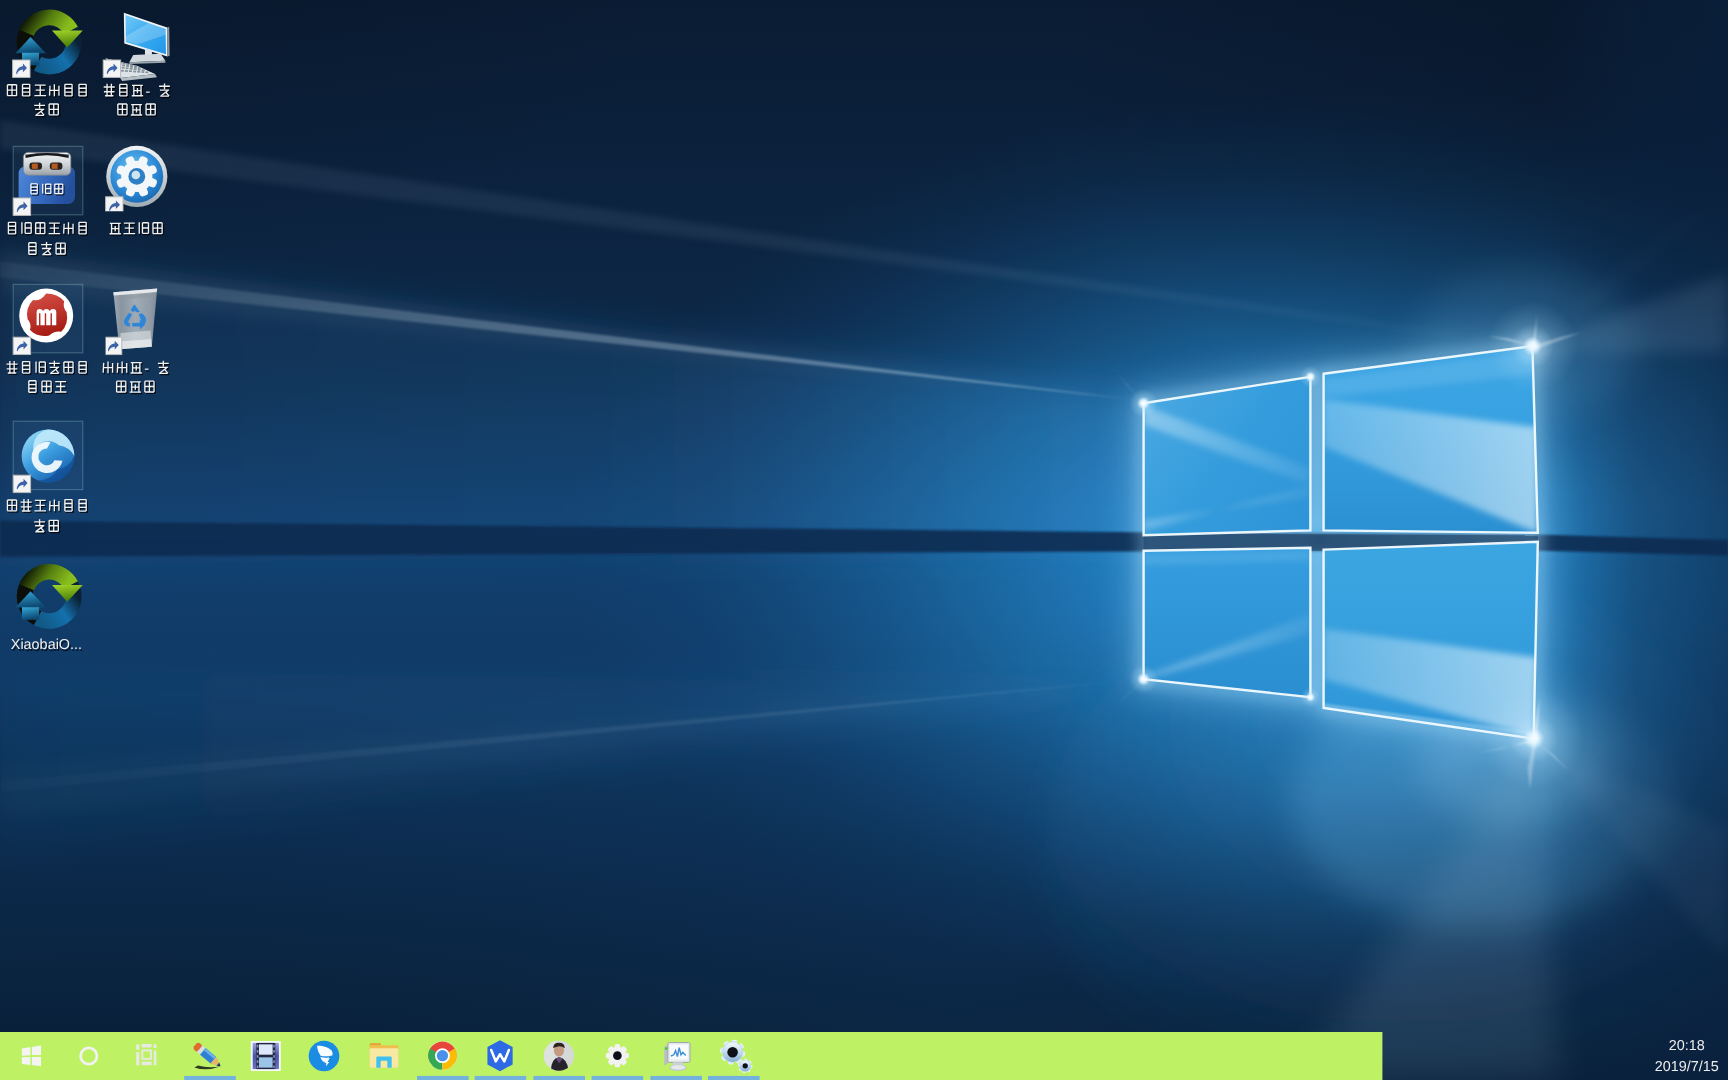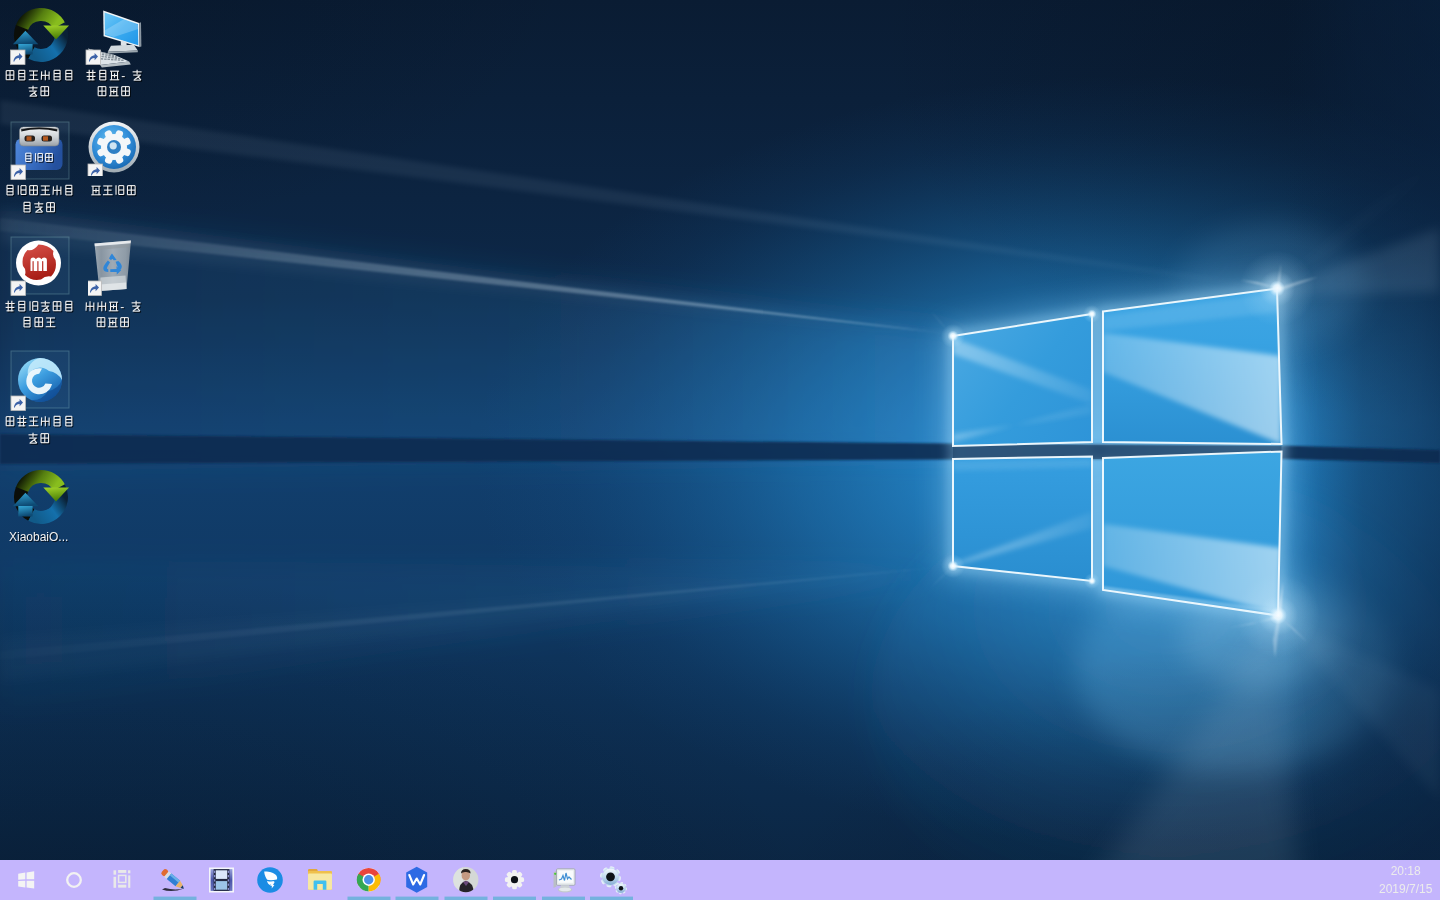--- a/index.html
+++ b/index.html
@@ -1091,21 +1091,21 @@
       <line x1="14.96" y1="12.69" x2="22.59" y2="12.69" stroke="#f2f2f2" stroke-opacity="1.0" stroke-width="1.12"></line>
       <line x1="14.96" y1="3.64" x2="14.96" y2="12.69" stroke="#f2f2f2" stroke-opacity="1.0" stroke-width="1.12"></line>
       <line x1="22.59" y1="3.64" x2="22.59" y2="12.69" stroke="#f2f2f2" stroke-opacity="1.0" stroke-width="1.12"></line>
       <line x1="14.96" y1="8.11" x2="22.59" y2="8.11" stroke="#f2f2f2" stroke-opacity="1.0" stroke-width="1.12"></line>
       <line x1="18.78" y1="3.64" x2="18.78" y2="12.69" stroke="#f2f2f2" stroke-opacity="1.0" stroke-width="1.12"></line>
     </svg>
     <svg style="position:absolute;left:6.7px;top:528.0px" width="71" height="19">
       <text x="3.0" y="14.3" font-family="Liberation Sans,sans-serif" font-size="12.0" fill="#000000" fill-opacity="0.7">XiaobaiO...</text>
       <text x="2.0" y="13.2" font-family="Liberation Sans,sans-serif" font-size="12.0" fill="#f2f2f2" fill-opacity="1.0">XiaobaiO...</text>
     </svg>
-<div style="position:absolute;left:0;top:860px;width:1440px;height:40px;background:#c4b5fd">
+<div style="position:absolute;left:0;top:860px;width:1152px;height:40px;background:#bef264">
       <svg width="1440" height="40" style="position:absolute;left:0;top:0">
         <defs>
           <linearGradient id="tbgear" x1="0" y1="0" x2="0" y2="1">
             <stop offset="0" stop-color="#f2f8fc"></stop>
             <stop offset="0.5" stop-color="#c2daf0"></stop>
             <stop offset="1" stop-color="#86aed4"></stop>
           </linearGradient>
           <linearGradient id="film" x1="0" y1="0" x2="0" y2="1">
             <stop offset="0" stop-color="#9aa2dc"></stop>
             <stop offset="0.5" stop-color="#4a55a8"></stop>

